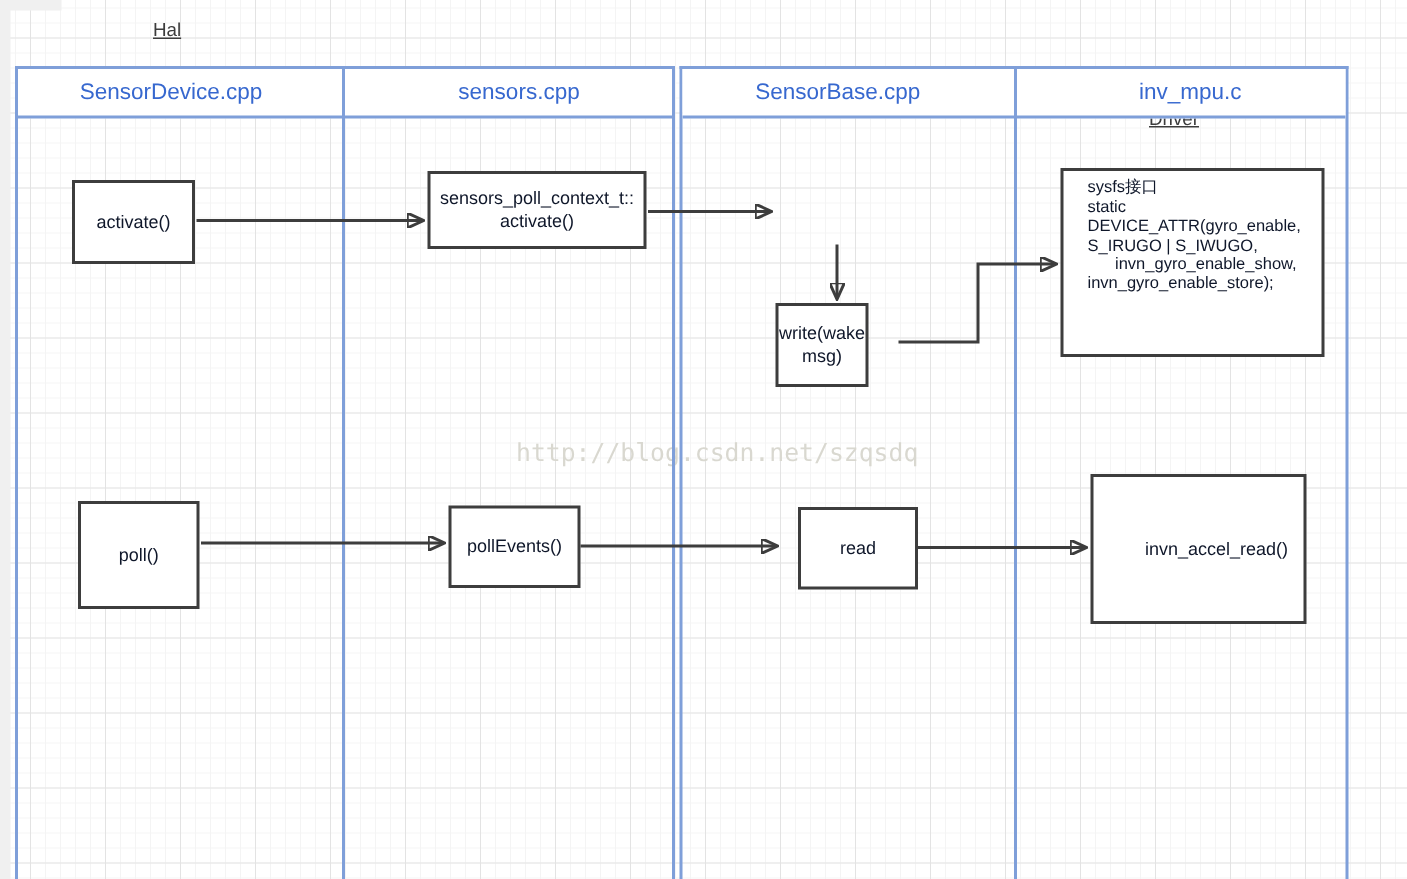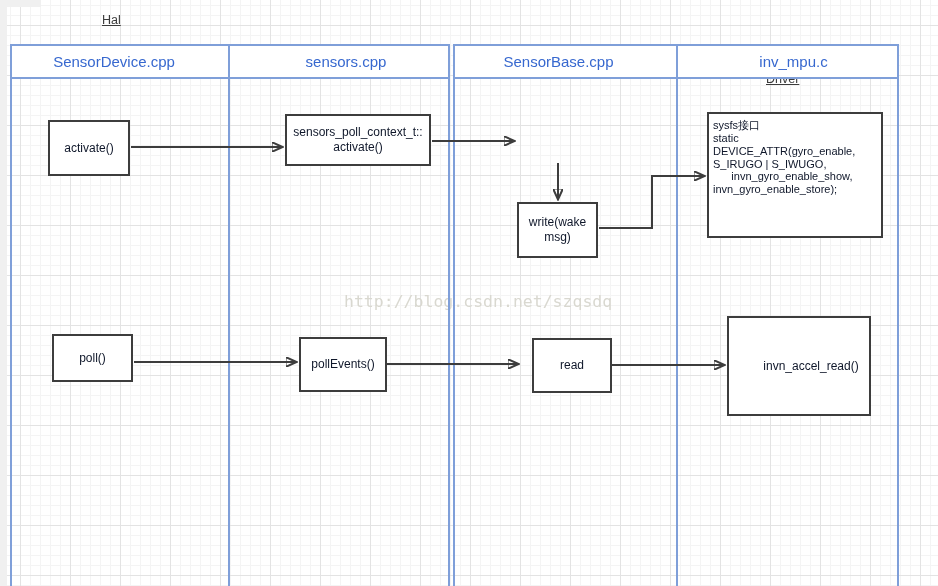--- a/index.html
+++ b/index.html
@@ -94,31 +94,31 @@
     text-align: center;
     font-size: 12px;
     color: #0f172a;
     line-height: 1.25;
   }
   .node-label { white-space: pre-line; }
 
   .node.activate       { left: 48px;  top: 120px; width: 82px;  height: 56px; }
   .node.poll-context   { left: 285px; top: 114px; width: 146px; height: 52px; }
   .node.enable         { left: 517px; top: 107px; width: 81px;  height: 55px; }
-  .node.write-wake     { left: 517px; top: 202px; width: 81px;  height: 56px; }
+  .node.write-wake     { left: 517px; top: 202px; width: 62px;  height: 56px; }
   .node.sysfs          {
     left: 707px; top: 112px; width: 176px; height: 126px;
     align-items: flex-start; justify-content: flex-start;
     text-align: left;
-    padding: 5px 4px 5px 4px;
+    padding: 5px 4px 5px 16px;
     font-size: 11px;
     line-height: 1.17;
   }
   .node.sysfs .node-label { white-space: pre-wrap; }
-  .node.poll           { left: 52px;  top: 334px; width: 81px;  height: 48px; }
+  .node.poll           { left: 52px;  top: 334px; width: 81px;  height: 72px; }
   .node.poll-events    { left: 299px; top: 337px; width: 88px;  height: 55px; }
   .node.read           { left: 521px; top: 338px; width: 80px;  height: 55px; margin-left: 11px; }
   .node.invn-accel     { left: 727px; top: 316px; width: 144px; height: 100px; padding-left: 24px; }
 
   .connectors {
     position: absolute;
     left: 0; top: 0;
     width: 938px; height: 586px;
     pointer-events: none;
   }

